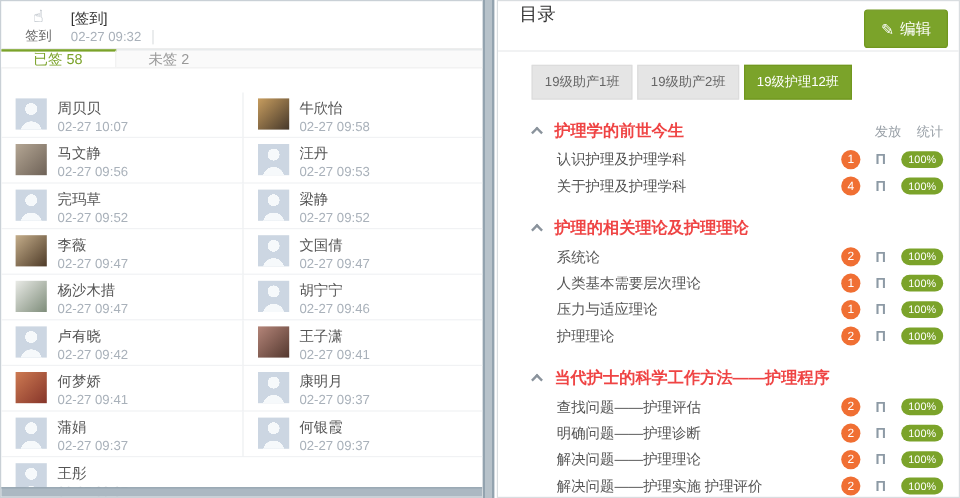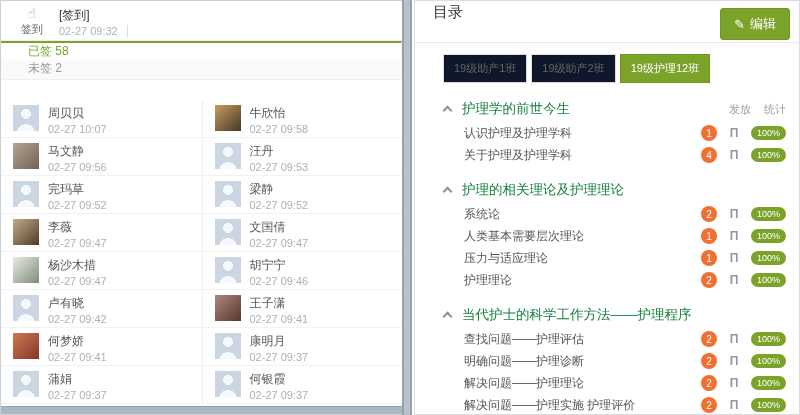--- a/index.html
+++ b/index.html
@@ -14,22 +14,22 @@
     padding:5px 0 0 10px; border-bottom:1px solid #ededed; }
   .act-icon-col { width:42px; display:flex; flex-direction:column; align-items:center; }
   .hand-icon { font-size:14px; color:#9aa4ae; line-height:15px; }
   .act-type { font-size:11px; color:#666; margin-top:1px; }
   .act-titles { margin-left:6px; padding-top:2px; }
   .act-title { font-size:12px; color:#333; line-height:15px; }
   .act-time-row { display:flex; align-items:center; margin-top:2px; }
   .act-time { font-size:11px; color:#a9b1ba; }
   .v-divider { width:1px; height:12px; background:#dcdfe2; margin-left:9px; }
 
-  .signin-tabs { display:flex; height:39px; background:#fafafa;
-    border-top:1px solid #e3e6e8; border-bottom:1px solid #f0f0f0;flex-direction:column; }
+  .signin-tabs { display:flex; height:16px; background:#fafafa;
+    border-top:1px solid #e3e6e8; border-bottom:1px solid #f0f0f0; }
   .signin-tab { padding:0 27px; display:flex; align-items:center;
     font-size:12px; color:#999; cursor:pointer; }
   .signin-tab.active { background:#fff; color:#7ba32a;
     border-top:2px solid #7ba32a; margin-top:-1px;
     border-right:1px solid #efefef; }
 
   .attendee-grid { display:grid; grid-template-columns:1fr 1fr;
     grid-auto-rows:38px;margin-top:20px; }
   .attendee-cell { display:flex; align-items:flex-start;
     padding:5px 8px 0 12px; border-bottom:1px solid #f1f2f4; overflow:hidden; }
@@ -55,31 +55,31 @@
   .toc-header { height:42px; border-bottom:1px solid #e8eaec; position:relative; }
   .toc-title { position:absolute; left:18px; top:2px; font-size:15px; color:#333; }
   .edit-btn { position:absolute; right:9px; top:7px; background:#7ba32a;
     color:#fff; border:1px solid #71971f; border-radius:3px;
     padding:6px 13px; font-size:13px; cursor:pointer; display:flex;
     align-items:center; gap:5px; }
   .pencil-icon { font-size:13px; line-height:13px; }
 
   .class-tabs { padding:11px 0 0 28px; display:flex; }
   .class-tab { padding:6px 10px; font-size:11px; color:#666;
-    background:#0f172a; border:1px solid #dcdcdc; margin-right:4px;
+    background:#e5e5e5; border:1px solid #dcdcdc; margin-right:4px;
     cursor:pointer; white-space:nowrap; }
   .class-tab.active { background:#7ba32a; border-color:#71971f; color:#fff; }
 
   .sections { padding:2px 13px 0 28px; }
   .section-header { display:flex; align-items:center; margin-top:15px;
     cursor:pointer; }
   .chevron-up-icon { width:7px; height:7px; border-left:2px solid #8a939c;
     border-top:2px solid #8a939c; transform:rotate(45deg); margin:2px 11px 0 1px;
     flex:0 0 auto; }
-  .section-title { font-size:13.5px; color:#15803d; }
+  .section-title { font-size:13.5px; color:#ef4444;font-weight:bold; }
   .col-headers { margin-left:auto; display:flex; gap:13px;
     font-size:11px; color:#9aa1a8;text-align:right; }
   .section-items { margin-left:21px; margin-top:4px; }
   .item-row { display:flex; align-items:center; height:22px; cursor:pointer; }
   .item-title { font-size:12px; color:#555; }
   .item-right { margin-left:auto; display:flex; align-items:center; }
   .count-badge { width:16px; height:16px; border-radius:50%; background:#f06f33;
     color:#fff; font-size:10px; display:flex; align-items:center;
     justify-content:center; }
   .pi-icon { color:#8d9aa5; font-size:12px; font-weight:bold; margin:0 10px;

